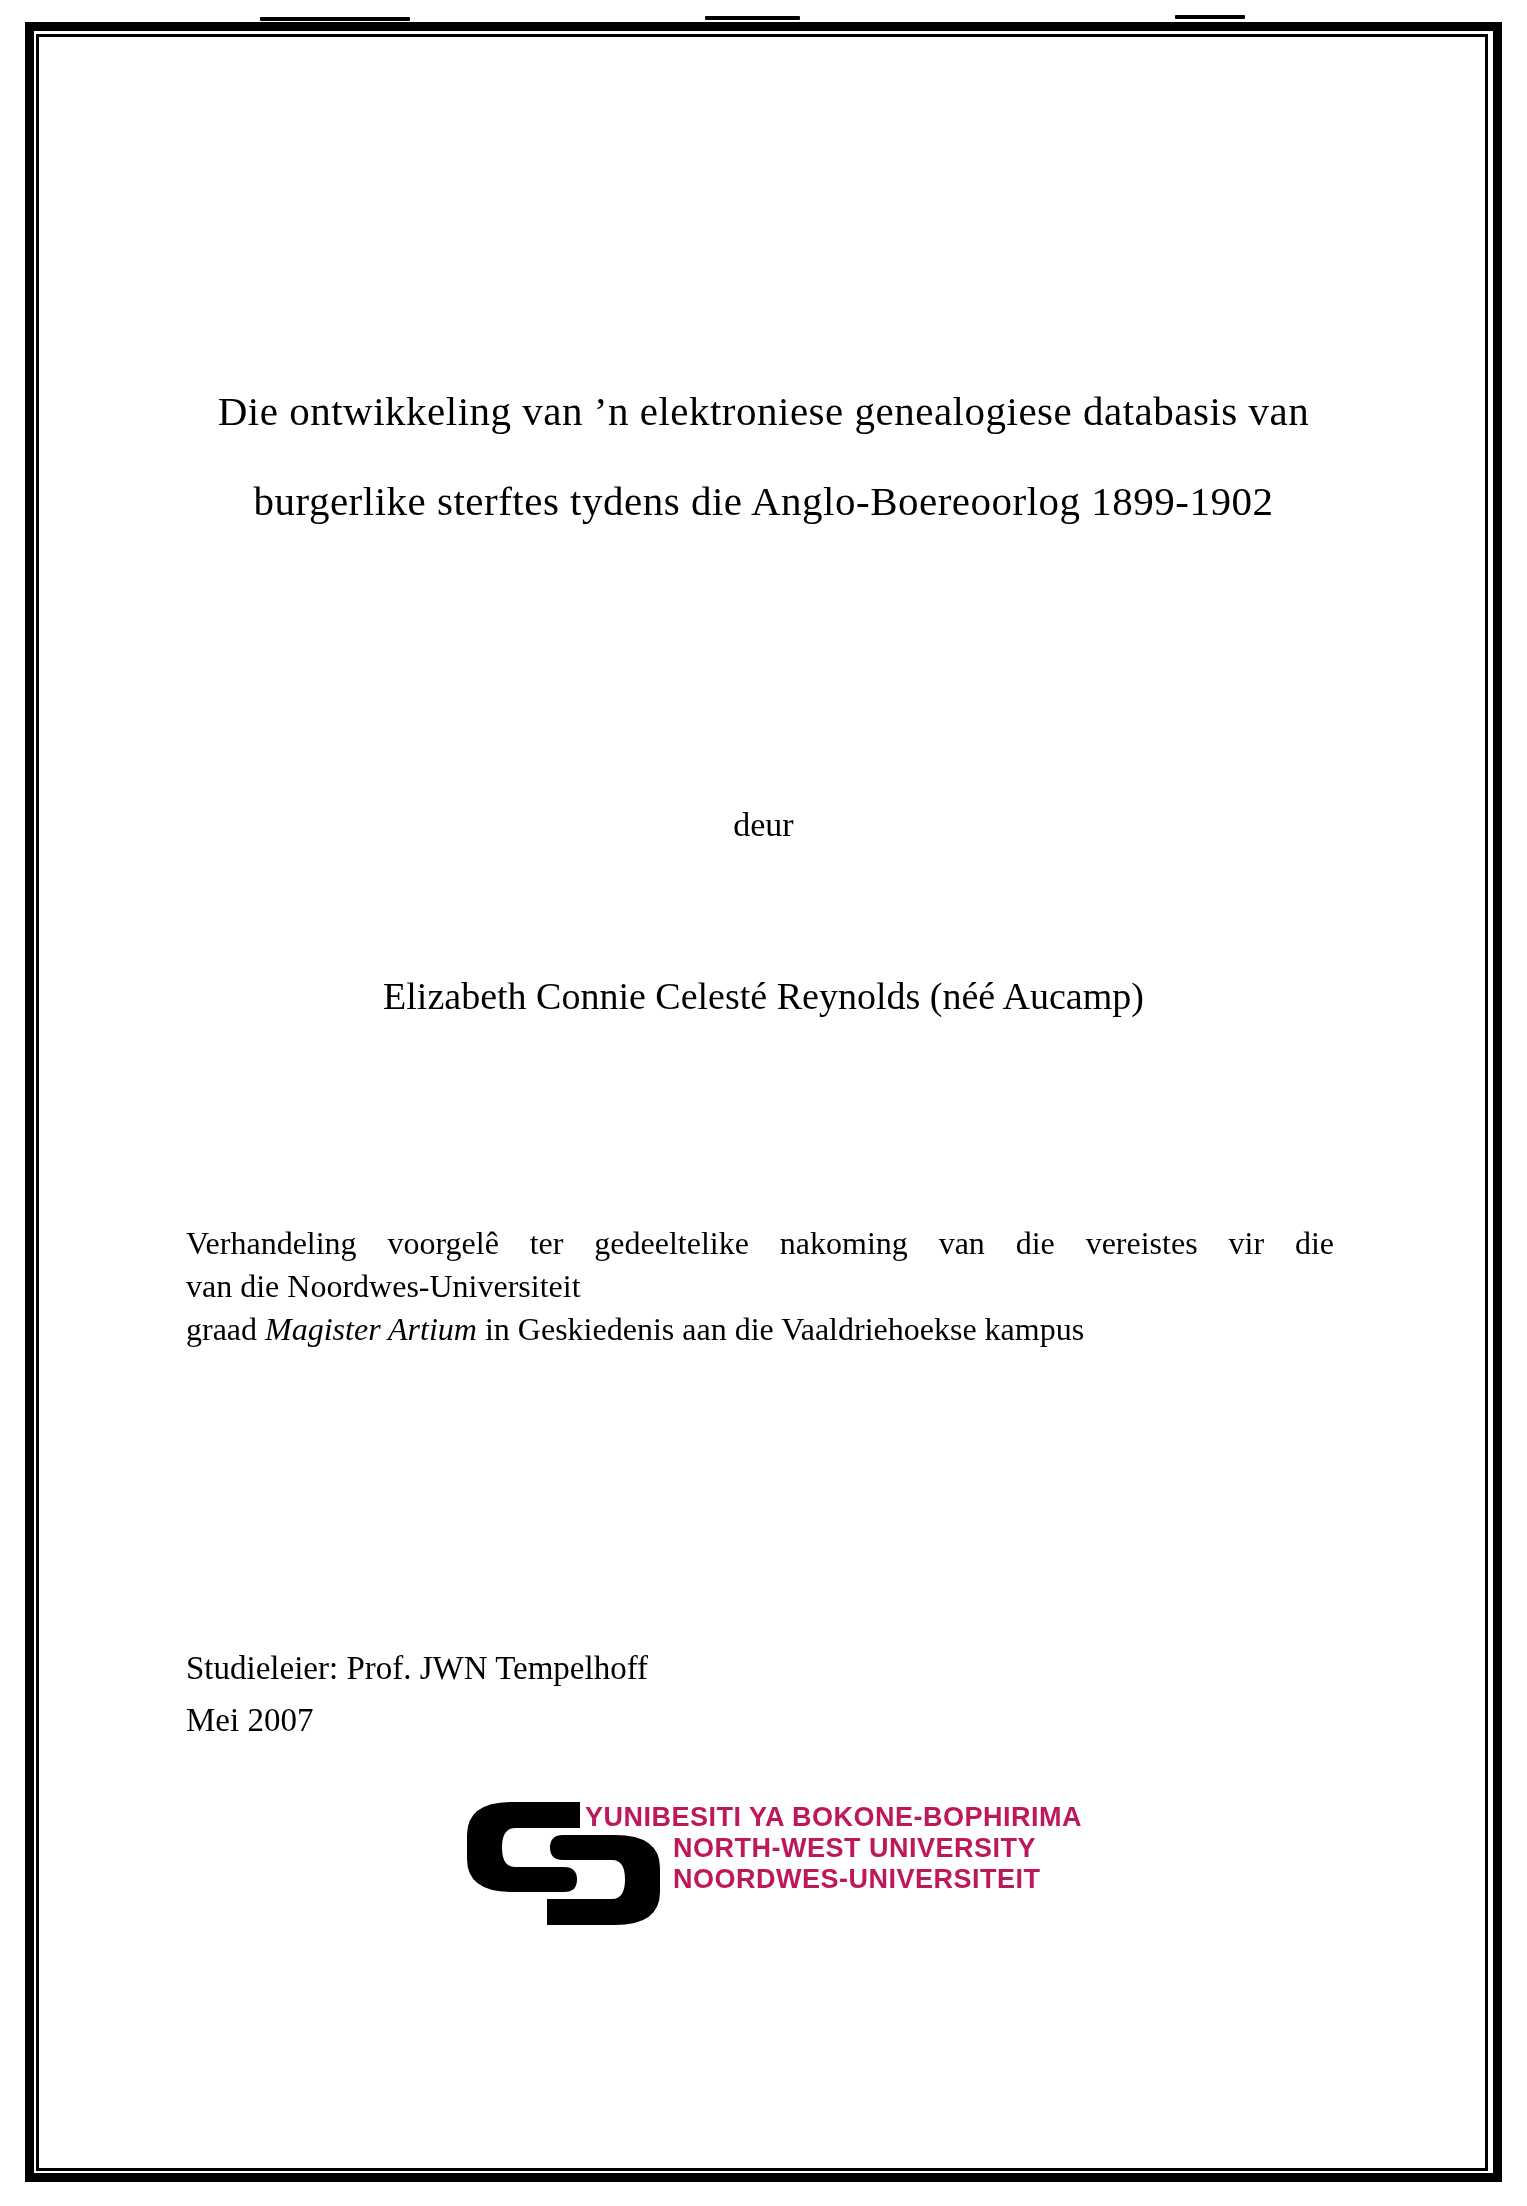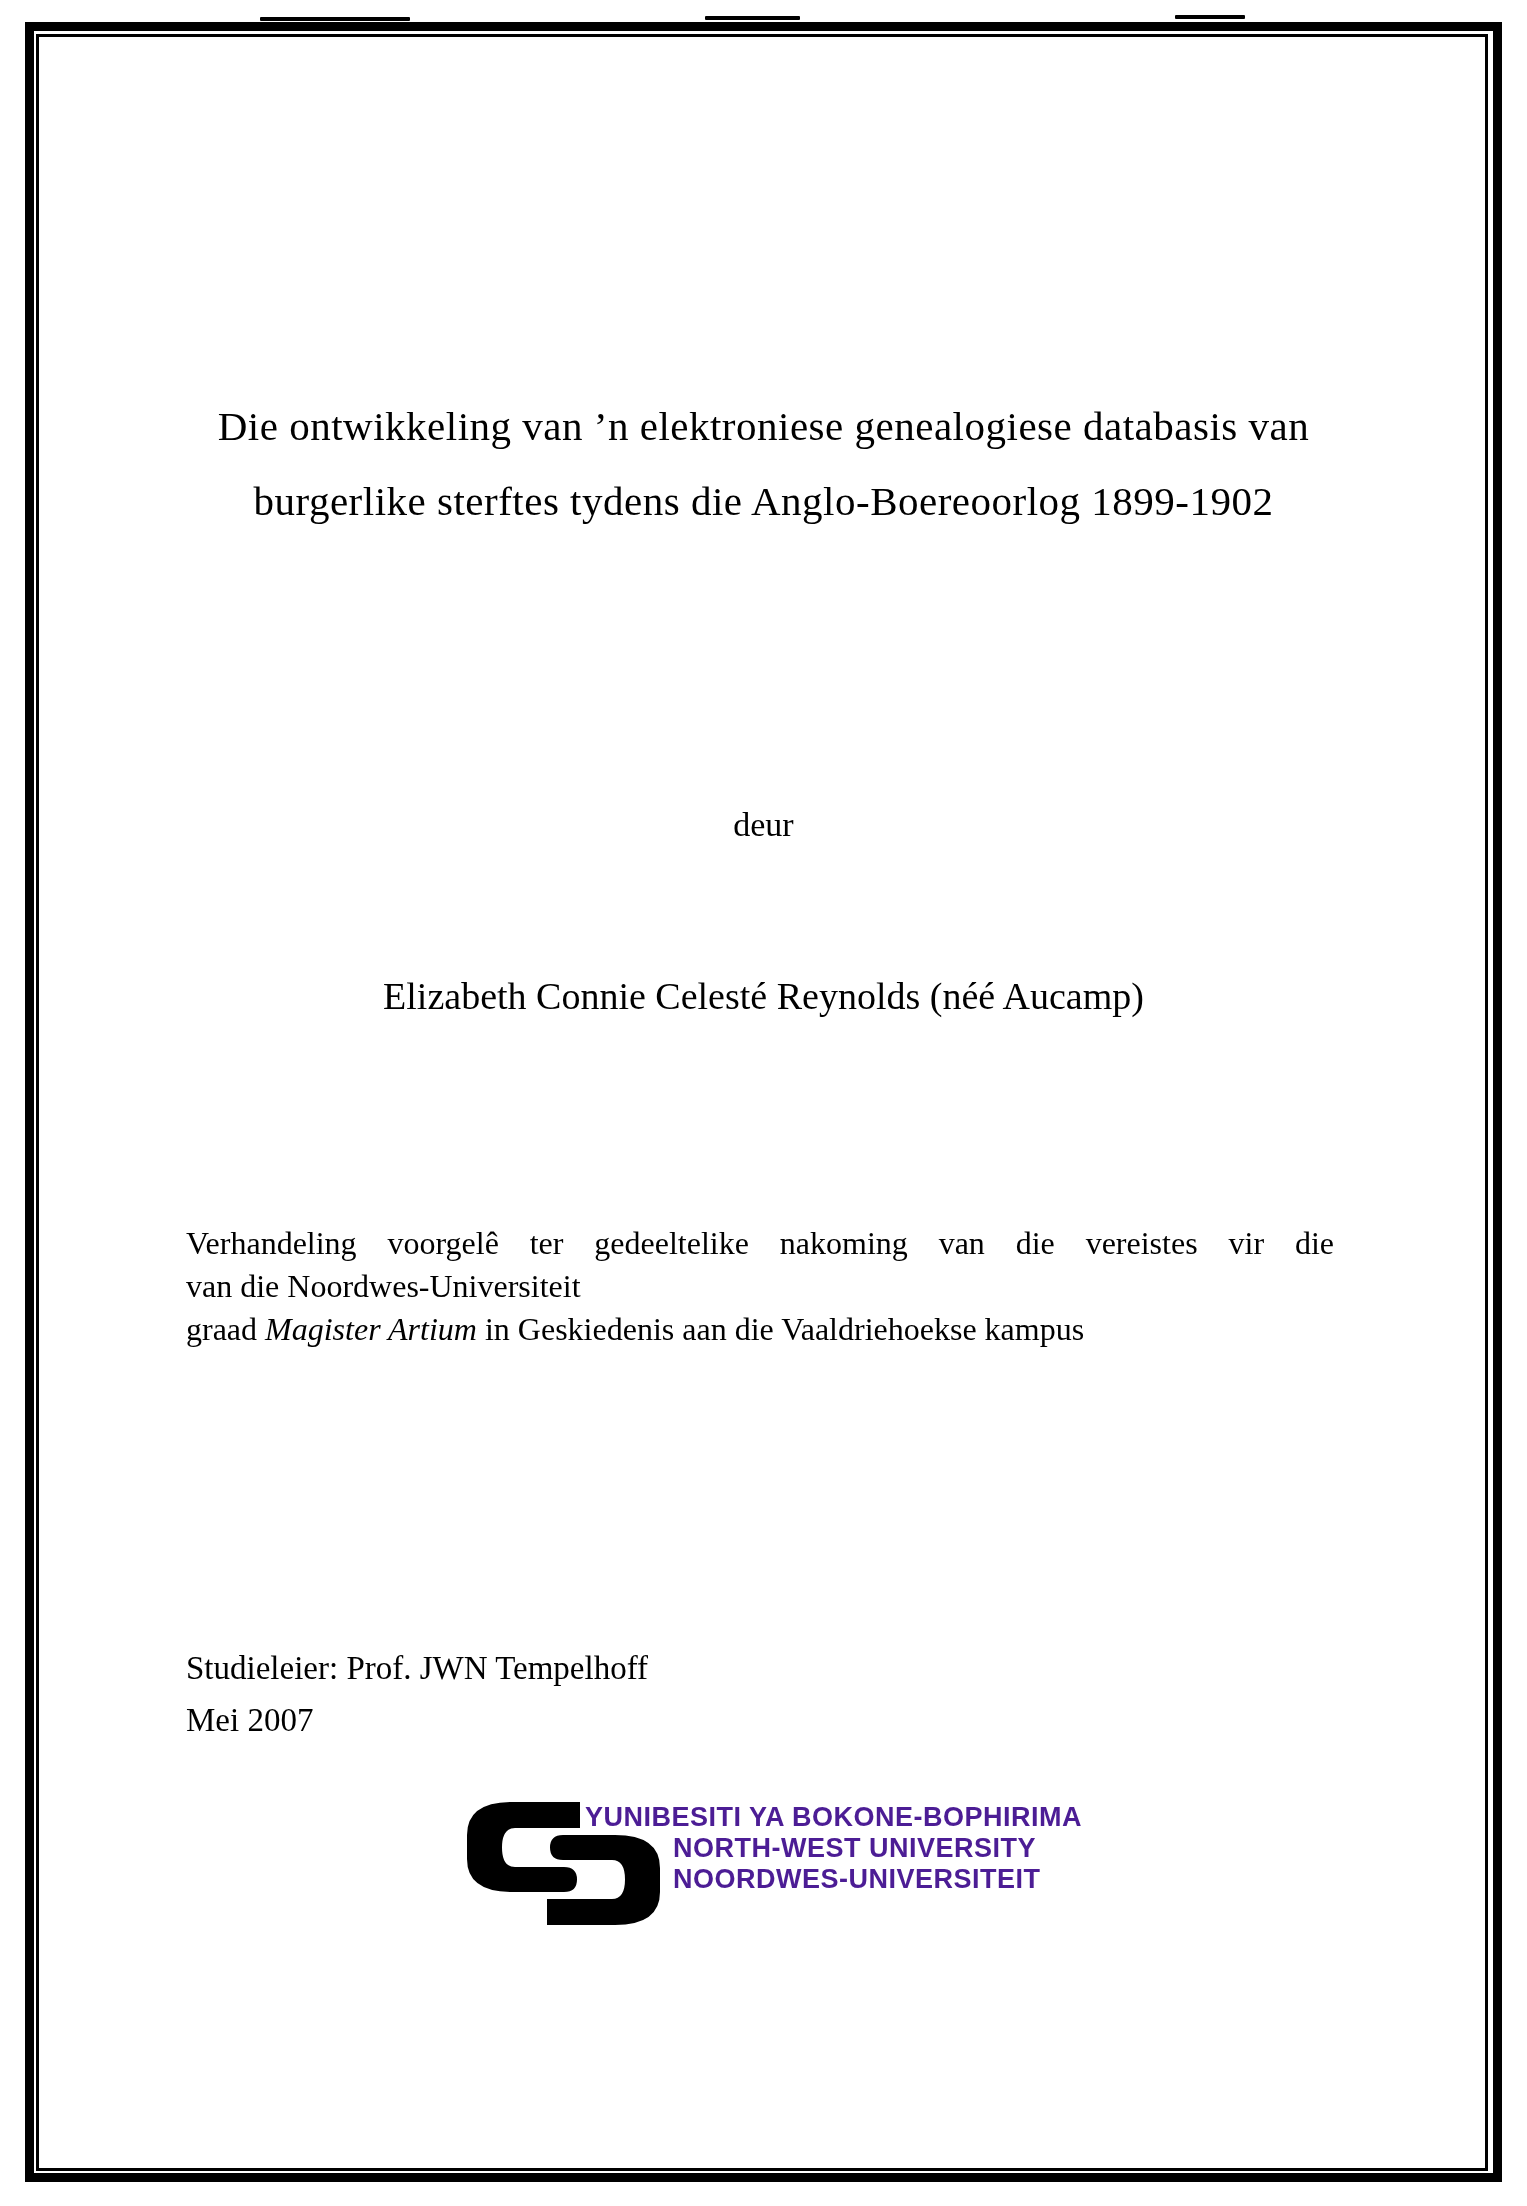--- a/index.html
+++ b/index.html
@@ -23,21 +23,21 @@
   .frame-inner {
     position: absolute; left: 36px; top: 34px;
     width: 1452px; height: 2137px;
     border: 3px solid #000; box-sizing: border-box;
   }
   .scan-dash { position: absolute; background: #000; border-radius: 1px; }
 
   .centered { position: absolute; left: 90px; right: 90px; text-align: center; }
 
   .title-line { font-size: 41px; letter-spacing: 0.5px; white-space: nowrap; }
-  .title-1 { top: 402px; text-align: center; }
+  .title-1 { top: 387px; text-align: center; }
   .title-2 { top: 477px; }
 
   .byline { top: 806px; font-size: 34px; }
   .author { top: 974px; font-size: 38px; white-space: nowrap; }
 
   .statement {
     position: absolute; left: 186px; width: 1148px; top: 1222px;
     font-size: 32px; line-height: 43px;
   }
   .statement .justified { text-align: justify; text-align-last: justify; }
@@ -45,21 +45,21 @@
 
   .supervisor { position: absolute; left: 186px; top: 1650px; font-size: 33px; white-space: nowrap; }
   .date       { position: absolute; left: 186px; top: 1694px; font-size: 33px; white-space: nowrap; margin-top: 8px; }
 
   .logo-block { position: absolute; left: 467px; top: 1800px; width: 620px; height: 160px; }
   .logo-mark  { position: absolute; left: 0; top: 2px; }
   .logo-text  {
     position: absolute; left: 118px; top: 2px;
     font-family: "Liberation Sans", sans-serif;
     font-weight: 700; font-size: 27px; line-height: 31px;
-    letter-spacing: 0.5px; white-space: nowrap; color: #4c1d95;
+    letter-spacing: 0.5px; white-space: nowrap; color: #be185d;
   }
   .logo-text .indent { margin-left: 88px; }
 </style>
 </head>
 <body>
 
 <div class="page">
 
   <div class="frame-outer"></div>
   <div class="frame-inner"></div>

